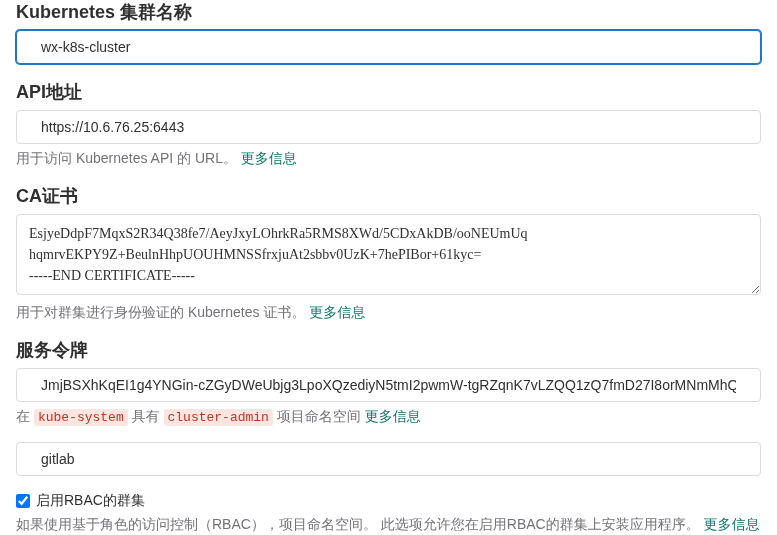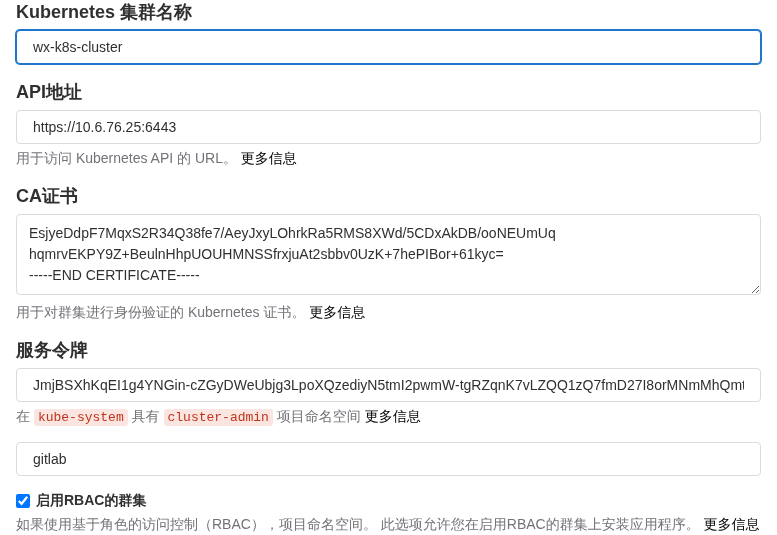--- a/index.html
+++ b/index.html
@@ -17,21 +17,21 @@
     }
     .label-bold {
       font-weight: 600;
       color: #303030;
       margin-bottom: 6px;
       display: block;
       font-size: 18px;
     }
     input.text-input {
       width: 100%;
-      padding: 8px 16px;
+      padding: 8px 24px;
       font-size: 14px;
       border: 1px solid #dbdbdb;
       border-radius: 4px;
       outline: none;
       color: #303030;
       background: #fff;
       font-family: inherit;
     }
     input.text-input.focused {
       border-color: #1f75cb;
@@ -40,31 +40,31 @@
     textarea.textarea-input {
       width: 100%;
       padding: 8px 12px;
       font-size: 14px;
       line-height: 1.5;
       border: 1px solid #dbdbdb;
       border-radius: 4px;
       outline: none;
       color: #303030;
       background: #fff;
-      font-family: Liberation Sans, sans-serif;
+      font-family: Liberation Serif, serif;
       resize: vertical;
       min-height: 78px;
     }
     .hint {
       color: #737278;
       font-size: 14px;
       margin-top: 6px;
     }
     .link {
-      color: #000000;
+      color: #0f766e;
       cursor: pointer;
     }
     .mono {
       font-family: "SFMono-Regular", Consolas, "Liberation Mono", Menlo, monospace;
       background: #fbe5e1;
       color: #c0341d;
       border-radius: 3px;
       padding: 1px 4px;
       font-size: 13px;
     }
@@ -73,21 +73,21 @@
       align-items: center;
       gap: 6px;
       margin-bottom: 6px;
     }
     input[type="checkbox"] {
       width: 14px;
       height: 14px;
       margin: 0;
     }
     .checkbox-label {
-      font-weight: 700;
+      font-weight: 400;
       color: #303030;
     }
   </style>
 </head>
 <body>
 
 <div class="form-group">
   <label class="label-bold">Kubernetes 集群名称</label>
   <input type="text" class="text-input focused" value="wx-k8s-cluster" style="">
 </div>

